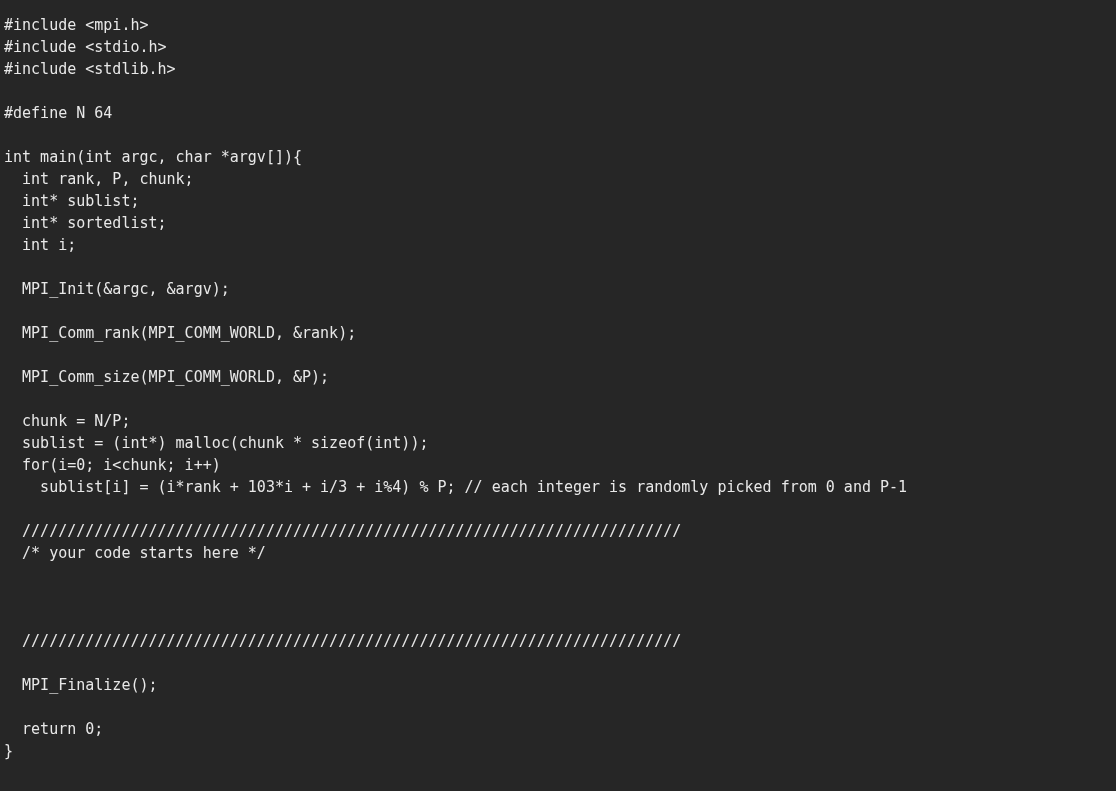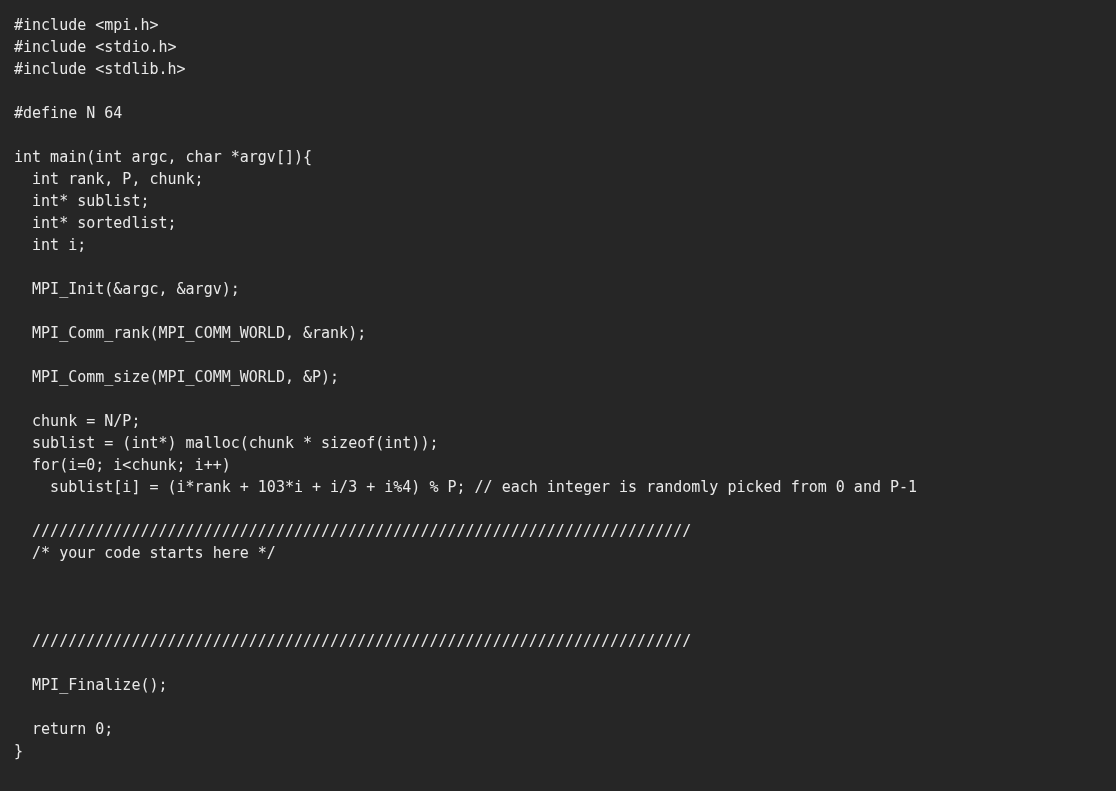--- a/index.html
+++ b/index.html
@@ -11,21 +11,21 @@
     height: 791px;
     background: #262626;
     overflow: hidden;
   }
   .code-surface {
     position: relative;
     width: 1116px;
     height: 791px;
     background: #262626;
     box-sizing: border-box;
-    padding: 14px 0 0 14px;
+    padding: 14px 0 0 4px;
   }
   .code-block {
     margin: 0;
     padding: 0;
     font-family: "DejaVu Sans Mono", "Liberation Mono", monospace;
     font-size: 15px;
     line-height: 22px;
     color: #e8e8e8;
     white-space: pre;
     letter-spacing: 0px;

